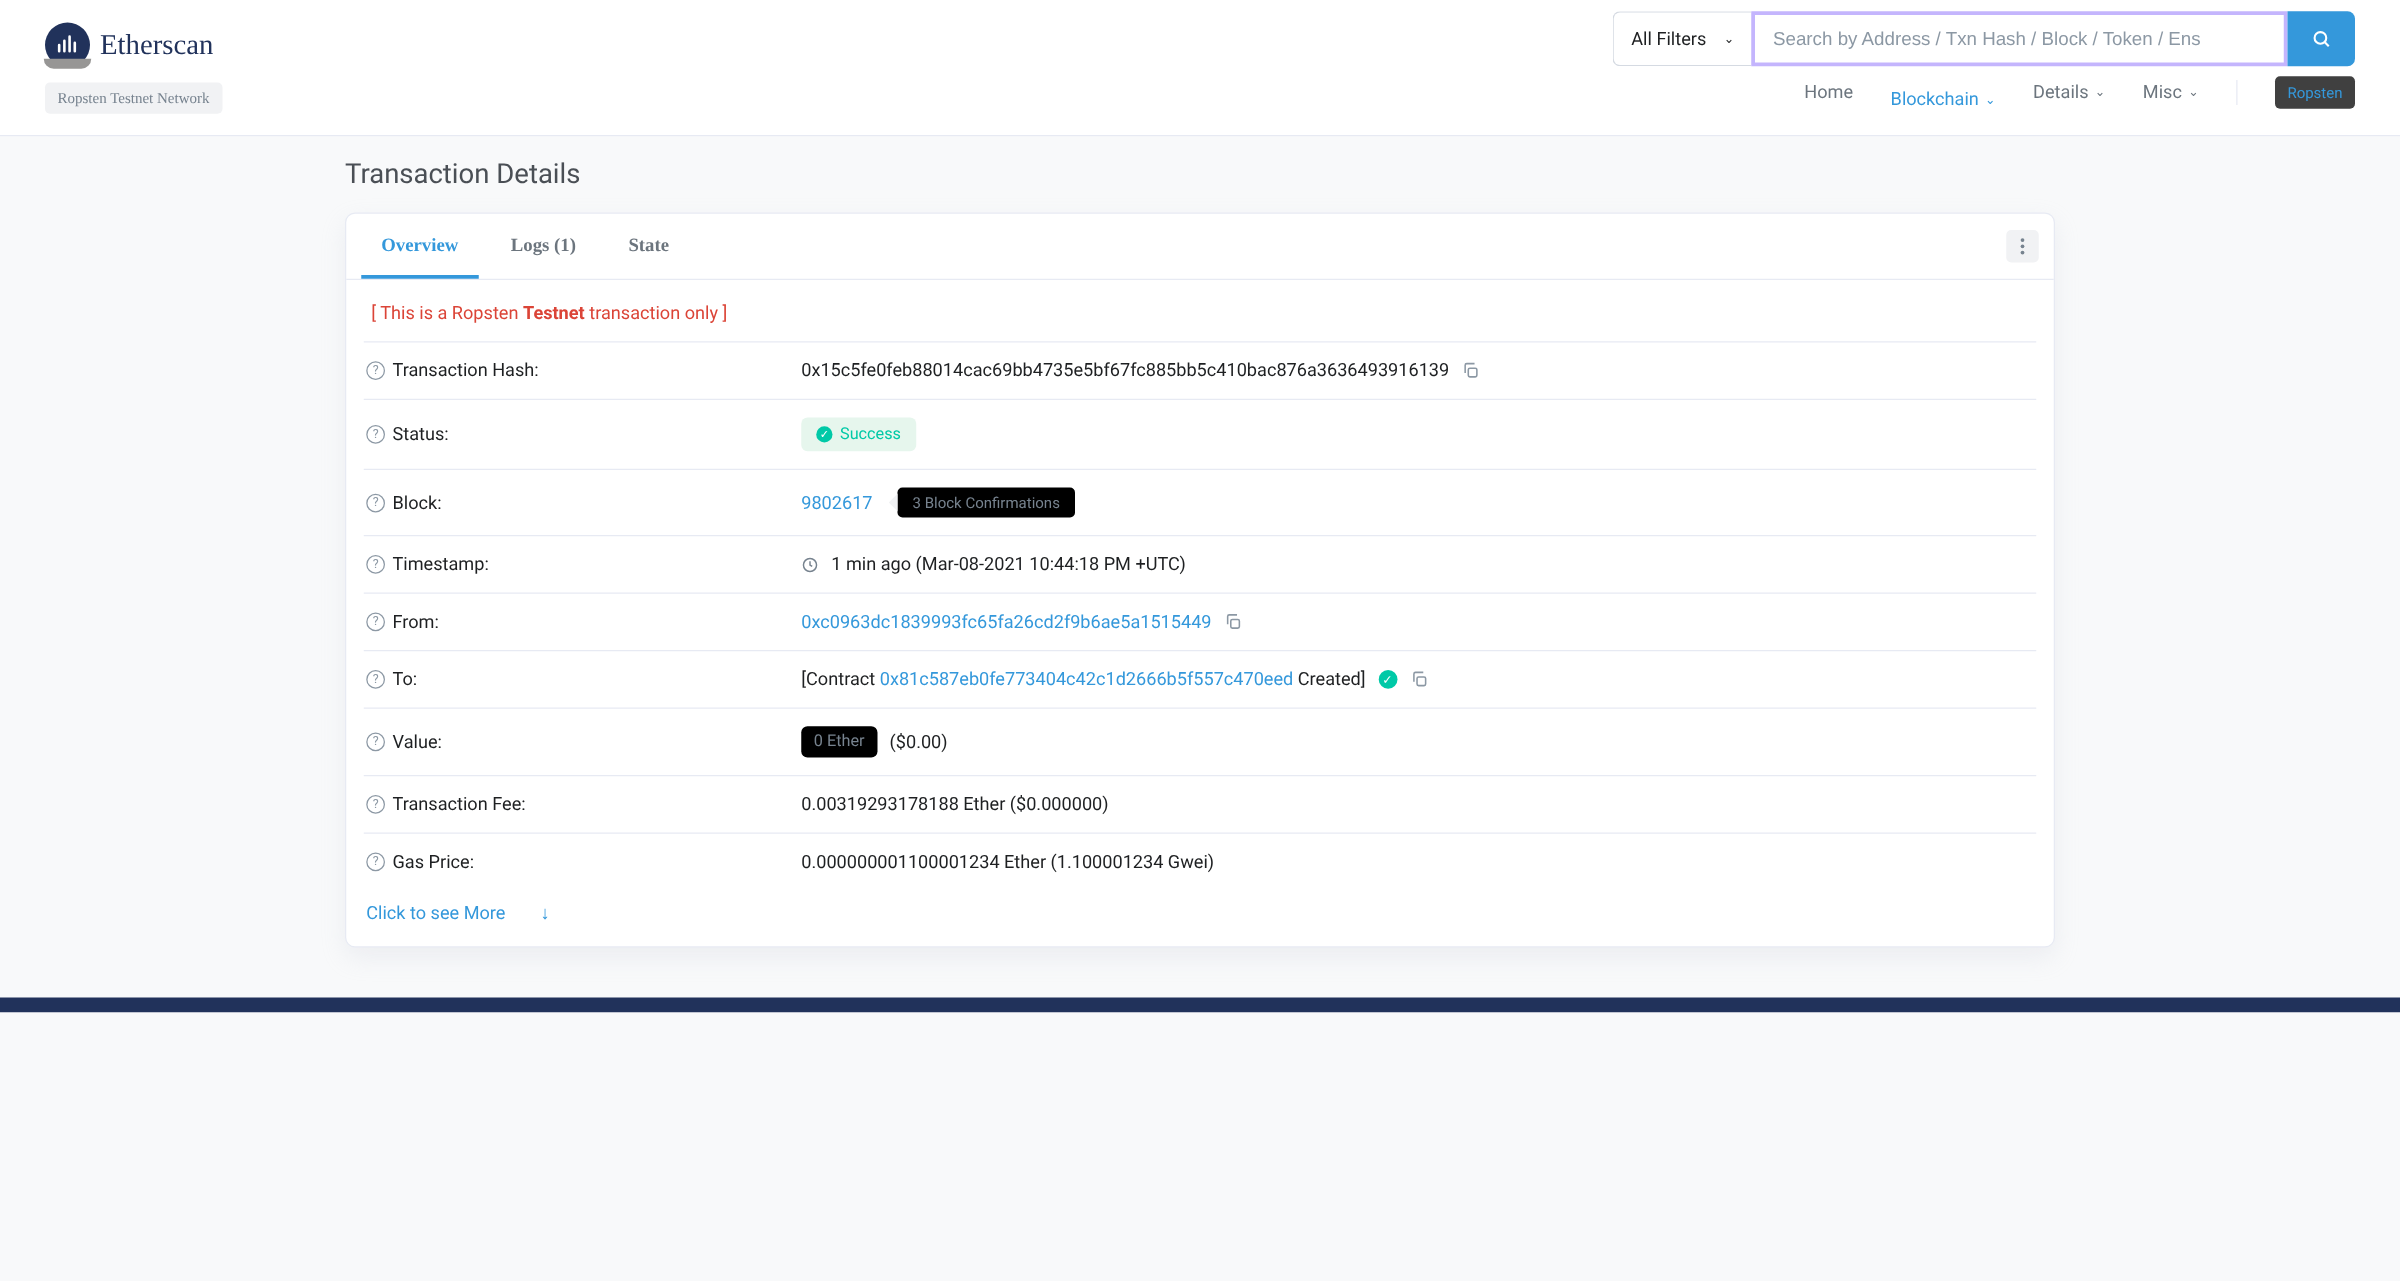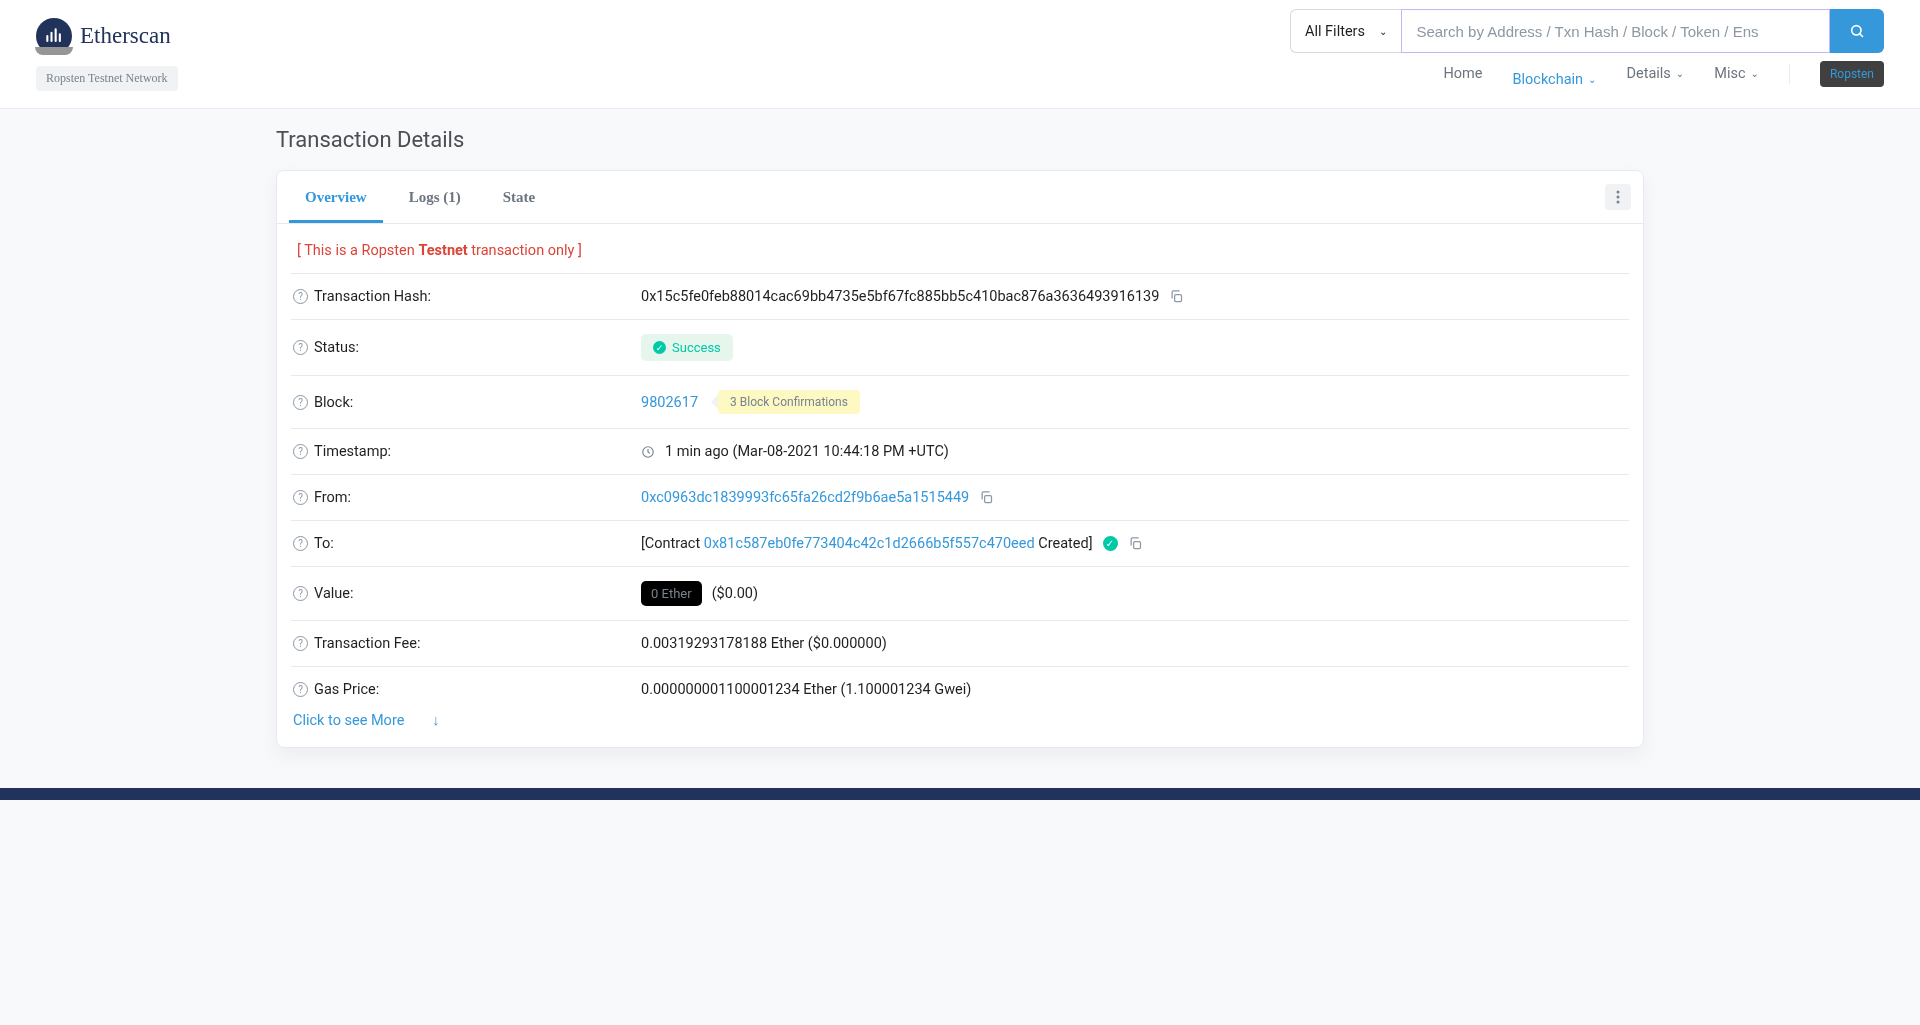--- a/index.html
+++ b/index.html
@@ -70,21 +70,21 @@
   border-radius: 6px 0 0 6px;
   background: #fff;
   font-size: 14.5px;
   color: #1e2022;
   cursor: pointer;
   gap: 14px;
   height: 44px;
 }
 .search-input {
   flex: 1;
-  border: 1px solid #c4b5fd;
+  border: 3px solid #c4b5fd;
   padding: 0 14px;
   font-size: 15px;
   color: #1e2022;
   height: 44px;
   outline: none;
 }
 .search-input::placeholder { color: #8c98a4; }
 .search-btn {
   width: 54px;
   height: 44px;
@@ -239,21 +239,21 @@
   background: #00c9a7;
   border-radius: 50%;
   display: inline-flex;
   align-items: center;
   justify-content: center;
   color: #fff;
   font-size: 9px;
 }
 .link { color: #3498db; cursor: pointer; }
 .confirm-badge {
-  background: #fef9c3;
+  background: #000000;
   color: #77838f;
   padding: 5px 12px;
   font-size: 12px;
   border-radius: 4px;
   position: relative;
   margin-left: 10px;
 }
 .confirm-badge::before {
   content: "";
   position: absolute;
@@ -272,20 +272,21 @@
 }
 .clock-icon { color: #77838f; display: inline-flex; }
 .see-more {
   color: #3498db;
   cursor: pointer;
   display: inline-flex;
   align-items: center;
   gap: 28px;
   padding-left: 2px;
   font-size: 14.5px;
+  margin-top: 10px;
 }
 .chevron {
   font-size: 10px;
 }
 .footer-bar {
   height: 12px;
   background: #21325b;
 }
 </style>
 </head>

